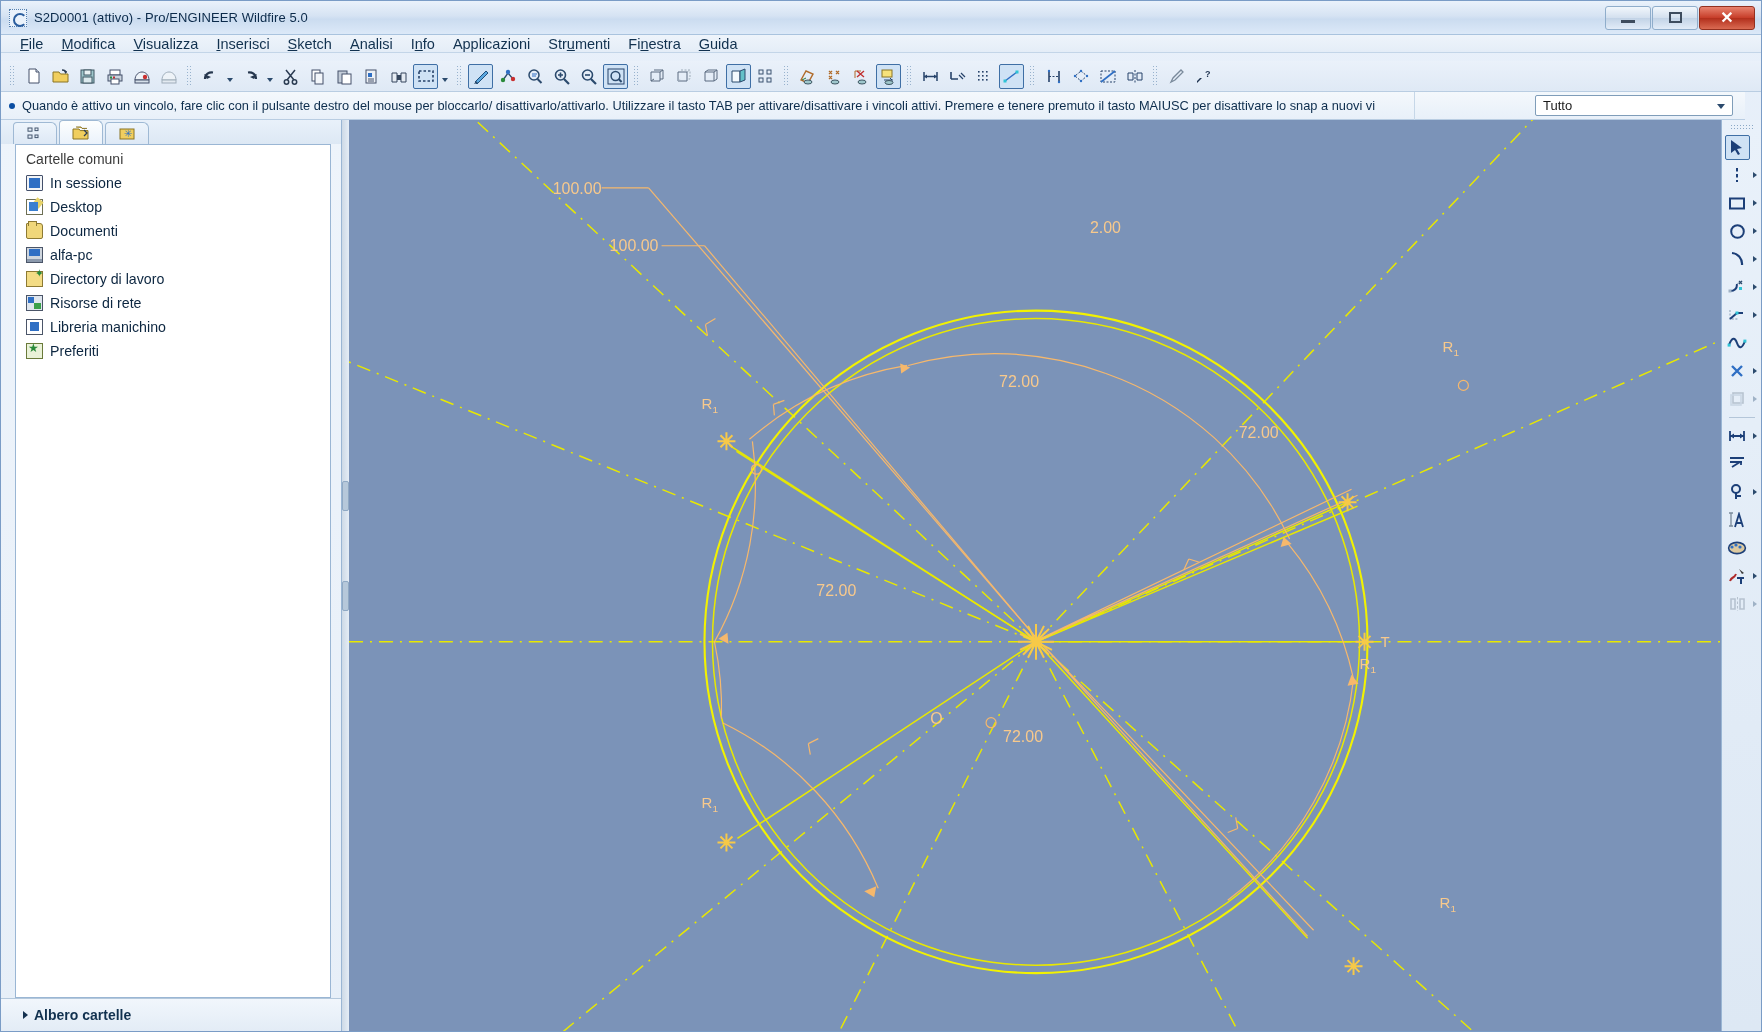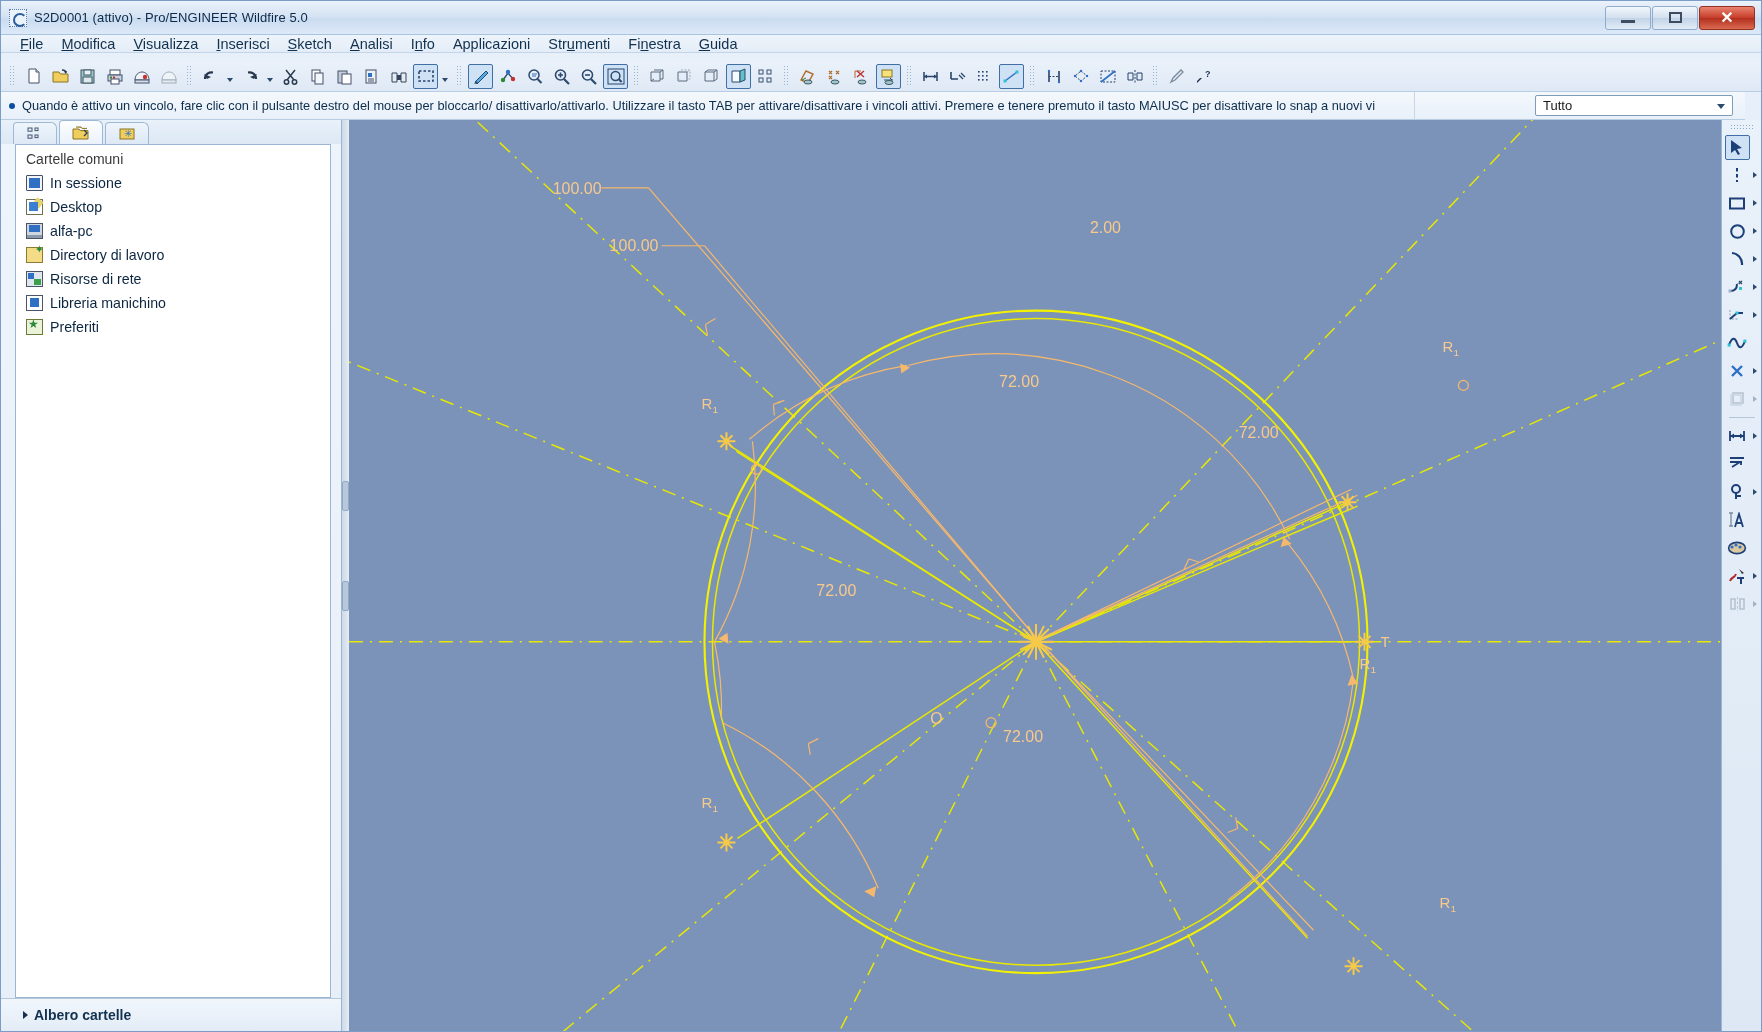--- a/index.html
+++ b/index.html
@@ -630,20 +630,24 @@
 
       <div class="tree-item">
         <span class="tree-ico ico-monitor"></span>
         <span>In sessione</span>
       </div>
       <div class="tree-item">
         <span class="tree-ico ico-desktop"></span>
         <span>Desktop</span>
       </div>
       <div class="tree-item">
+        <span class="tree-ico ico-folder"></span>
+        <span>Documenti</span>
+      </div>
+      <div class="tree-item">
         <span class="tree-ico ico-pc"></span>
         <span>alfa-pc</span>
       </div>
       <div class="tree-item">
         <span class="tree-ico ico-wdir"></span>
         <span>Directory di lavoro</span>
       </div>
       <div class="tree-item">
         <span class="tree-ico ico-net"></span>
         <span>Risorse di rete</span>

